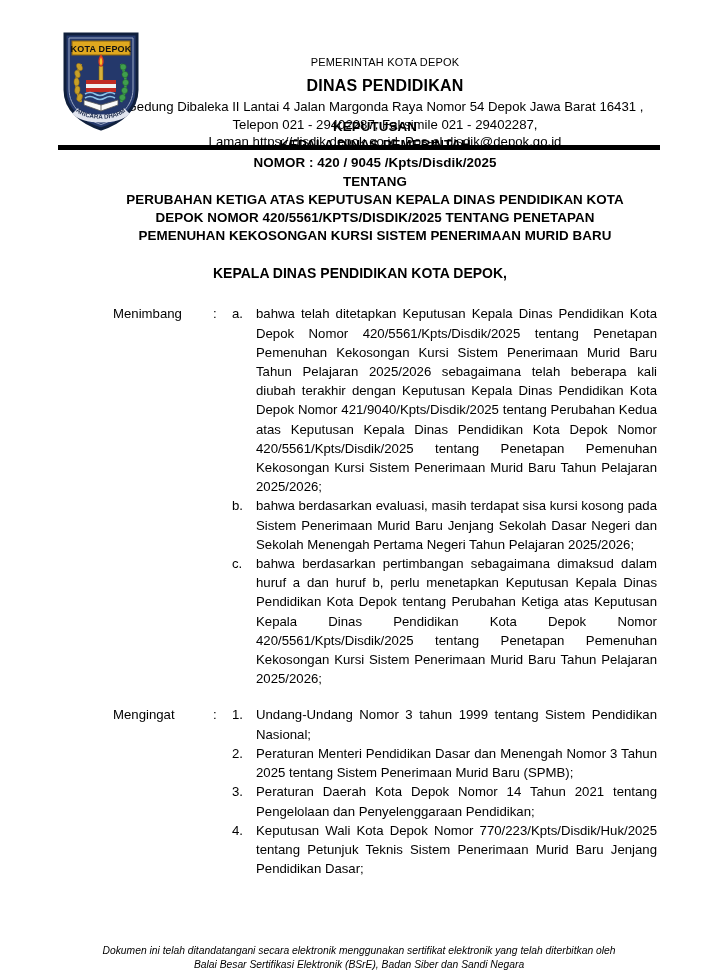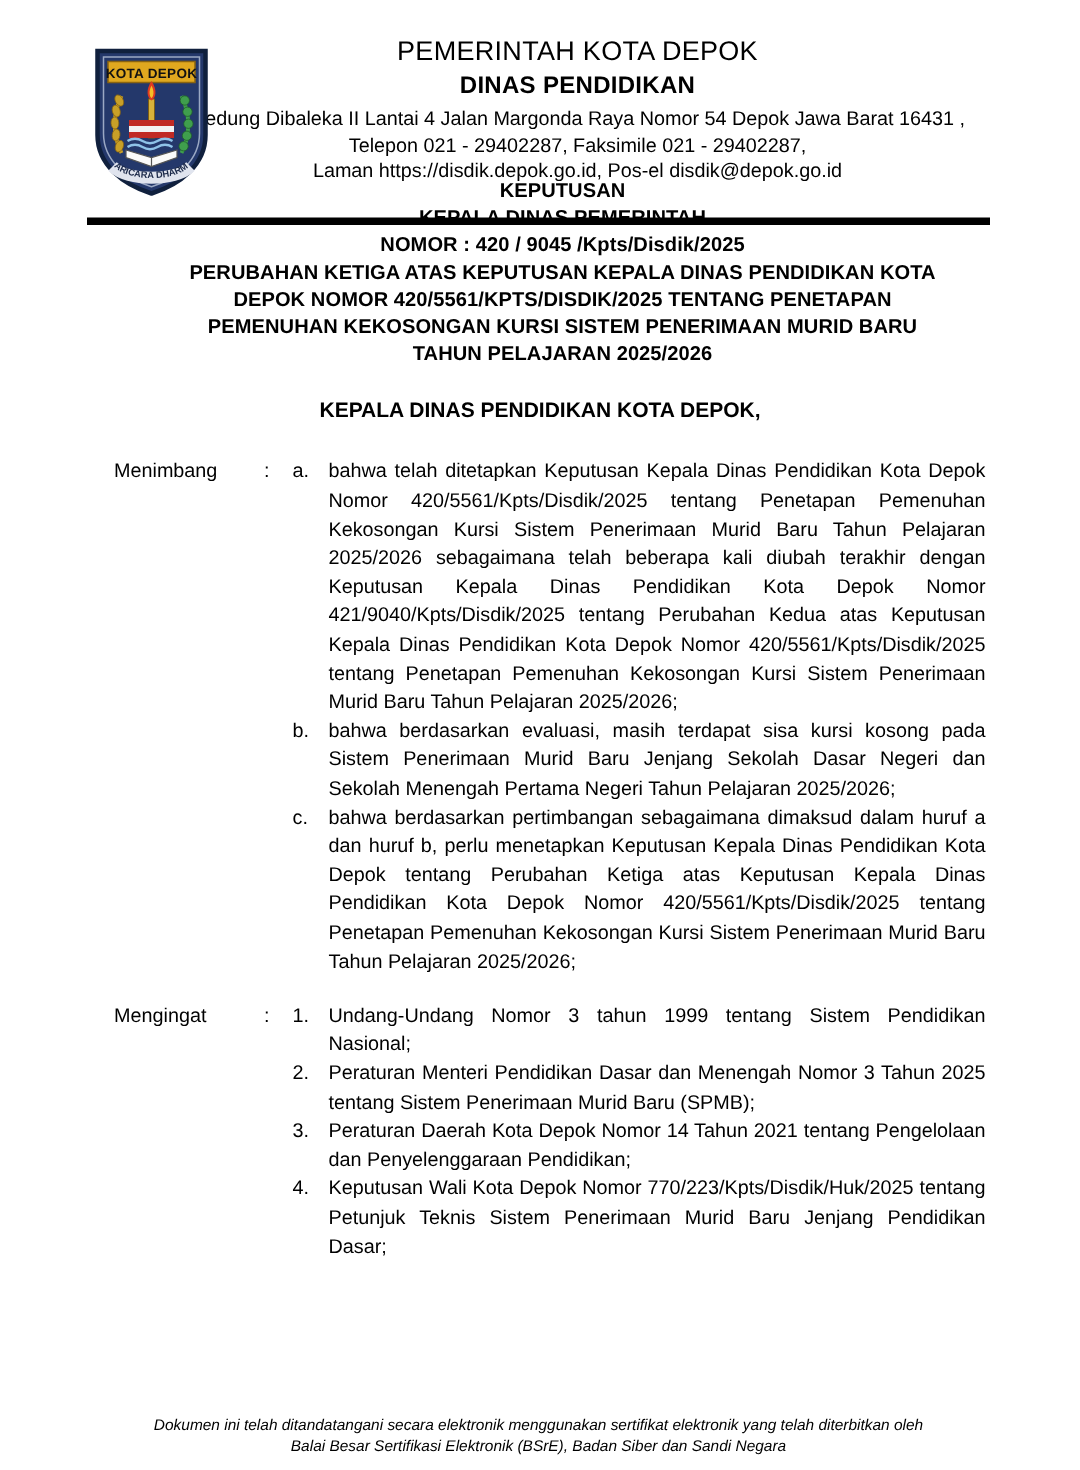--- a/index.html
+++ b/index.html
@@ -41,24 +41,25 @@
     top: 28px;
     width: 86px;
     height: 104px;
   }
 
   .head-text {
     text-align: center;
     padding-left: 52px;
   }
   .head-line-1 {
-    font-size: 18px;
+    font-size: 11px;
     letter-spacing: 0.2px;
     line-height: 21px;
     white-space: nowrap;
+    margin-top: 28px;
   }
   .head-line-2 {
     font-size: 16px;
     font-weight: bold;
     line-height: 25px;
     letter-spacing: 0.2px;
     white-space: nowrap;
   }
   .head-addr {
     font-size: 13.2px;
@@ -92,21 +93,21 @@
     margin-top: 19px;
     text-align: center;
     font-weight: bold;
     font-size: 14px;
     line-height: 18px;
   }
 
   
   .body-block {
     margin-top: 22px;
-    padding-left: 76px;
+    padding-left: 113px;
     padding-right: 63px;
   }
 
   .clause {
     display: flex;
     align-items: flex-start;
     font-size: 13.2px;
     line-height: 19.2px;
   }
   .clause + .clause { margin-top: 17px; }
@@ -219,24 +220,24 @@
       <div class="head-addr">Laman https://disdik.depok.go.id, Pos-el disdik@depok.go.id</div>
     </div>
 
     <div class="head-rule"></div>
   </div>
 
   <div class="title-block">
     <span class="t-line">KEPUTUSAN</span>
     <span class="t-line">KEPALA DINAS PEMERINTAH</span>
     <span class="t-line">NOMOR : 420 / 9045 /Kpts/Disdik/2025</span>
+    <span class="t-line">TENTANG</span>
     <span class="title-sub">PERUBAHAN KETIGA ATAS KEPUTUSAN KEPALA DINAS PENDIDIKAN KOTA</span>
     <span class="title-sub">DEPOK NOMOR 420/5561/KPTS/DISDIK/2025 TENTANG PENETAPAN</span>
     <span class="title-sub">PEMENUHAN KEKOSONGAN KURSI SISTEM PENERIMAAN MURID BARU</span>
-    <span class="title-sub">TAHUN PELAJARAN 2025/2026</span>
   </div>
 
   <div class="consideration-head">KEPALA DINAS PENDIDIKAN KOTA DEPOK,</div>
 
   <div class="body-block">
 
     <div class="clause">
       <div class="clause-label">Menimbang</div>
       <div class="clause-colon">:</div>
       <div class="clause-items">

